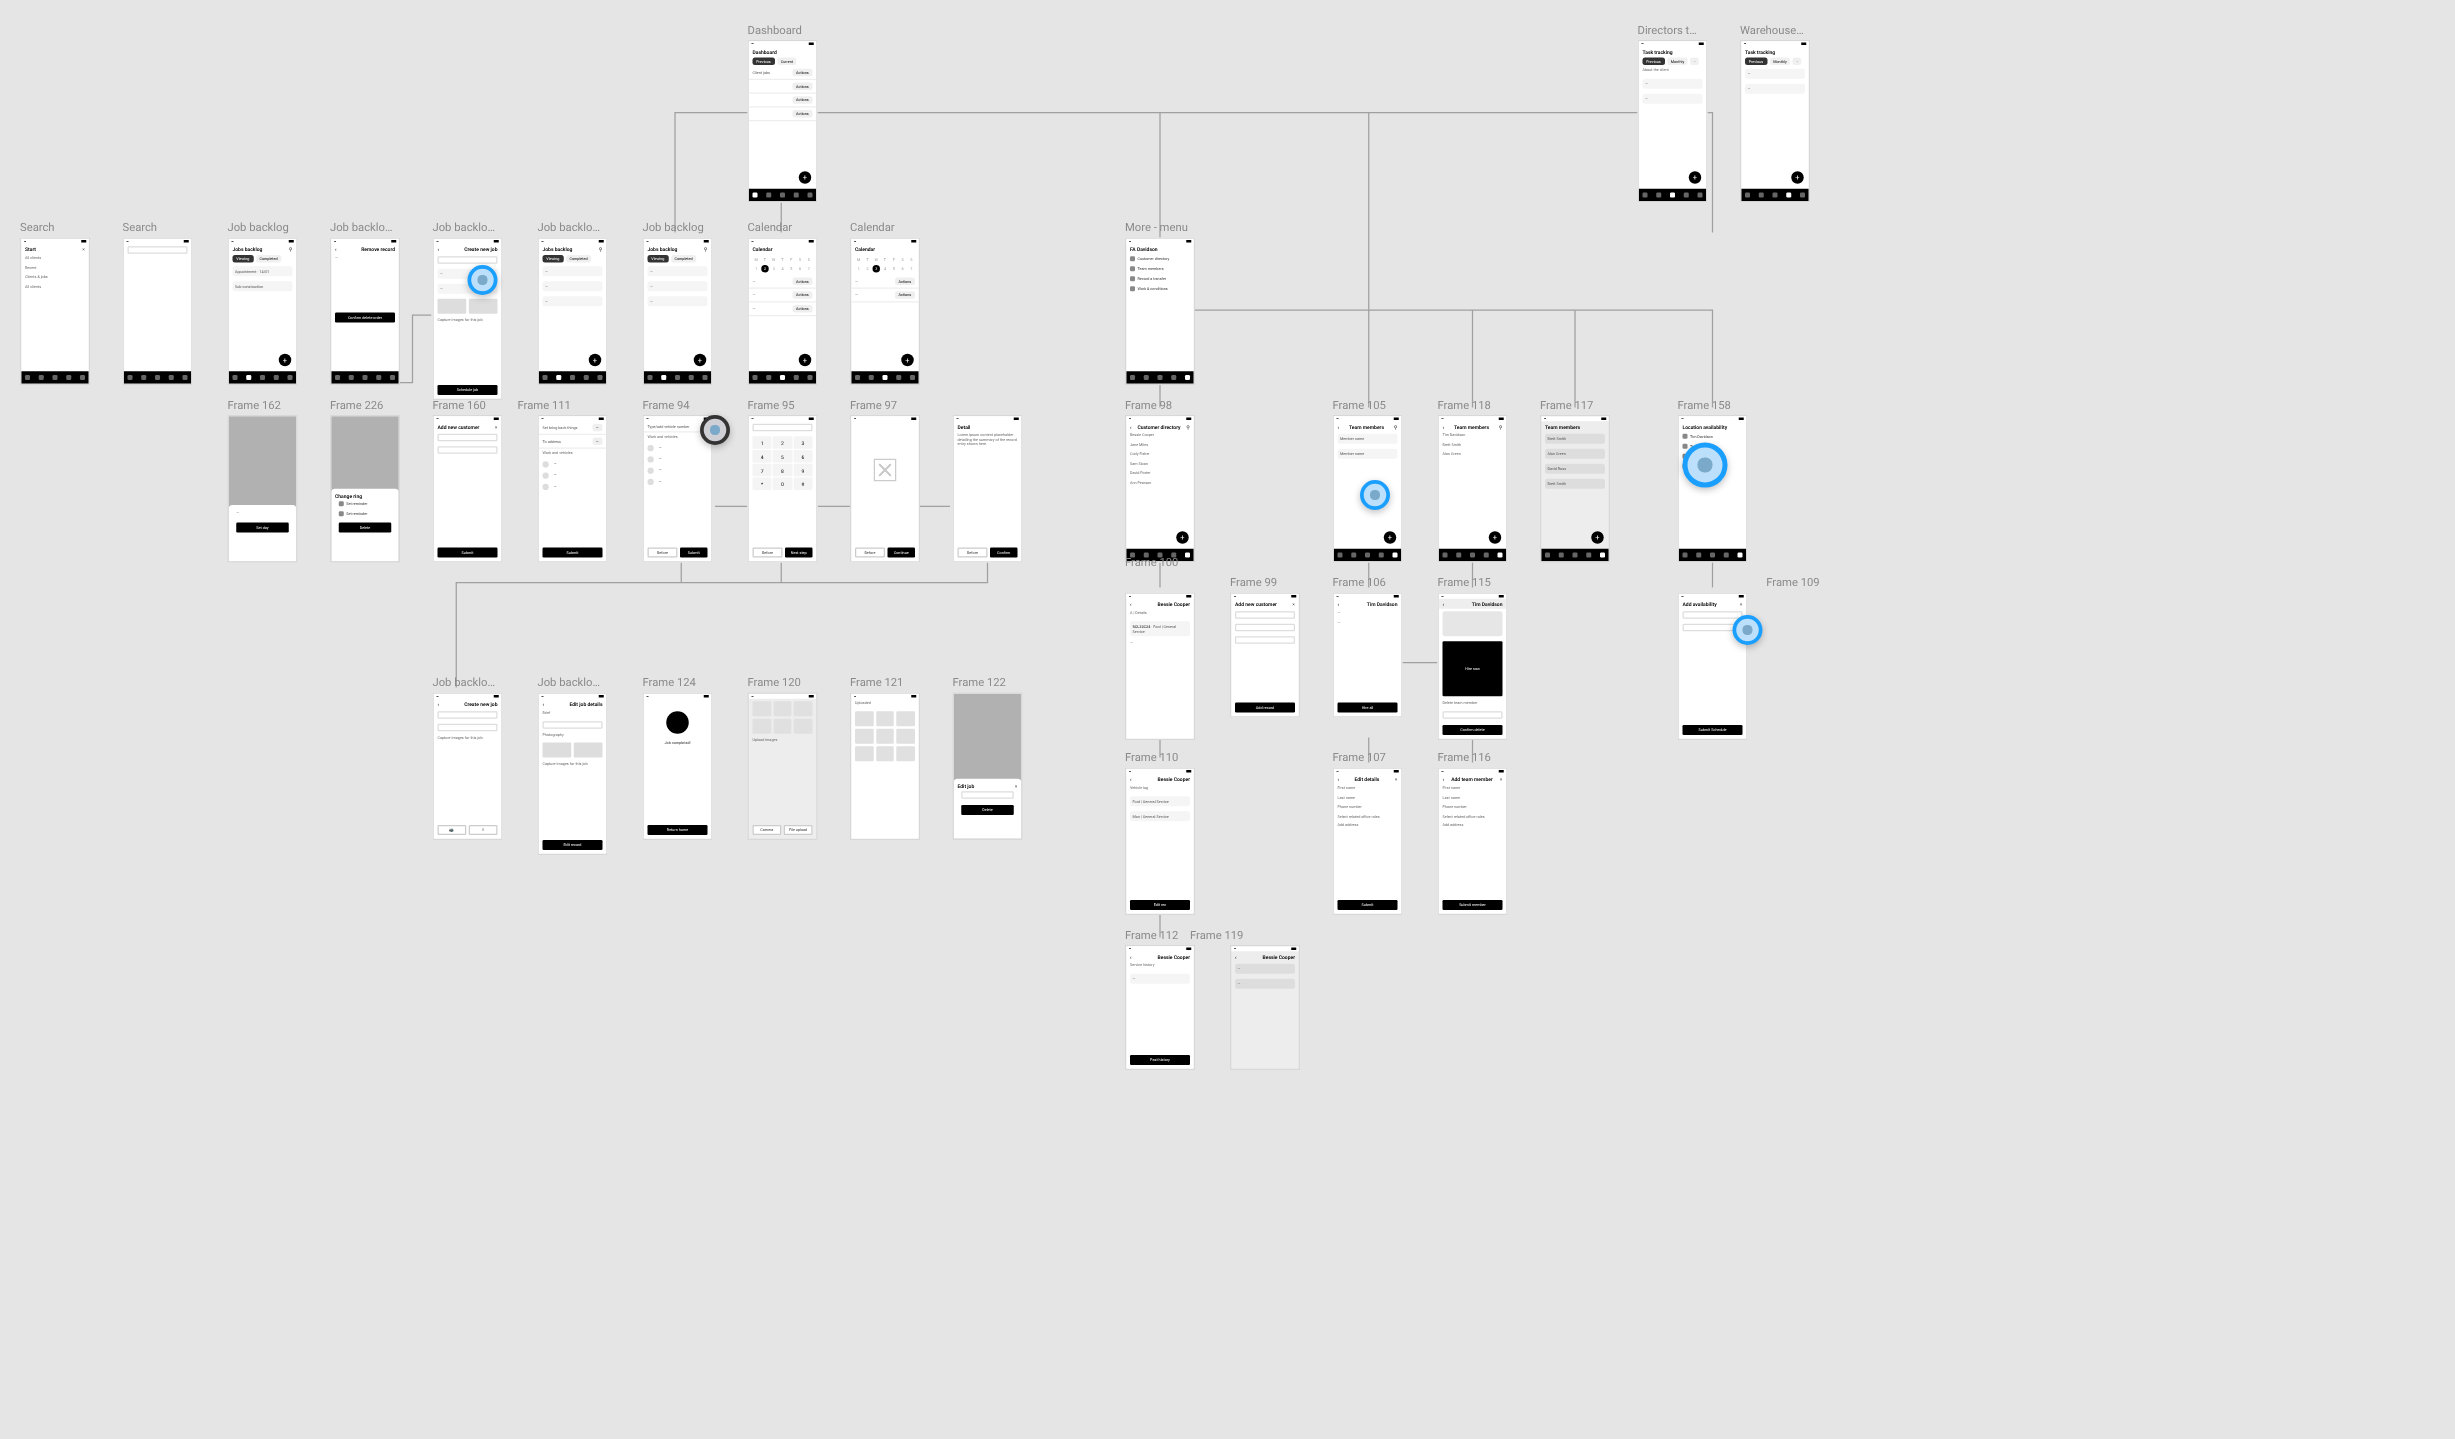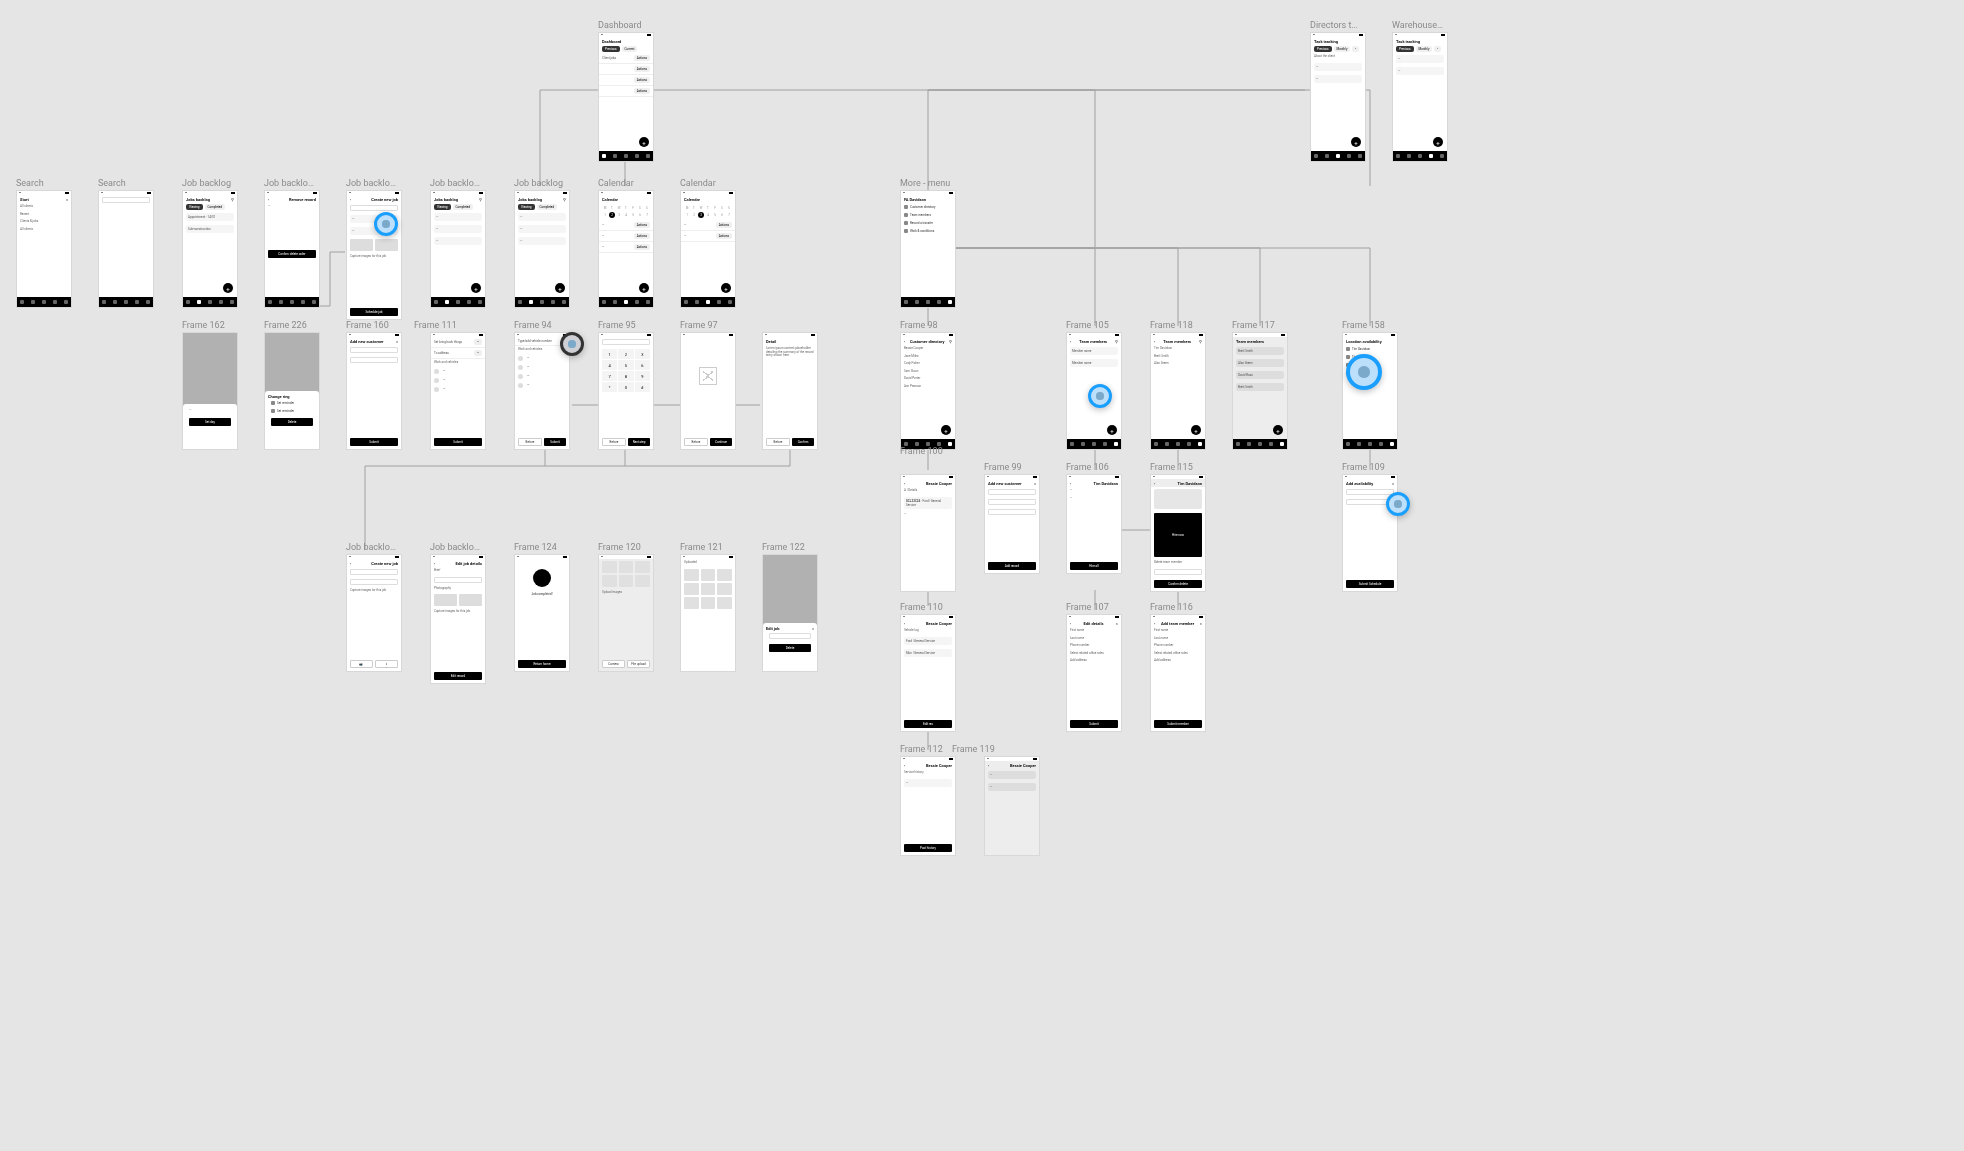--- a/index.html
+++ b/index.html
@@ -1016,21 +1016,21 @@
       </div>
   <div class="card" style="background:#e6e6e6;height:20px"></div>
   <div class="btn dark" style="margin:2px 3px;height:8px">Hire now</div>
   <div class="body-text">Delete team member</div>
   <div class="input-field"></div>
   <div class="btn-bar">
         <div class="btn dark">Confirm delete</div>
       </div>
 </div>
 
-<div class="frame-label" style="left:1342px;top:462px">Frame 109</div>
+<div class="frame-label" style="left:1413px;top:462px">Frame 109</div>
 <div class="frame" style="left:1342px;top:474px">
   <div class="statusbar">
         <span class="dots"></span>
         <span class="batt"></span>
       </div>
   <div class="screen-header">
         <span>Add availability</span>
         <span class="close">×</span>
       </div>
   <div class="input-field"></div>

